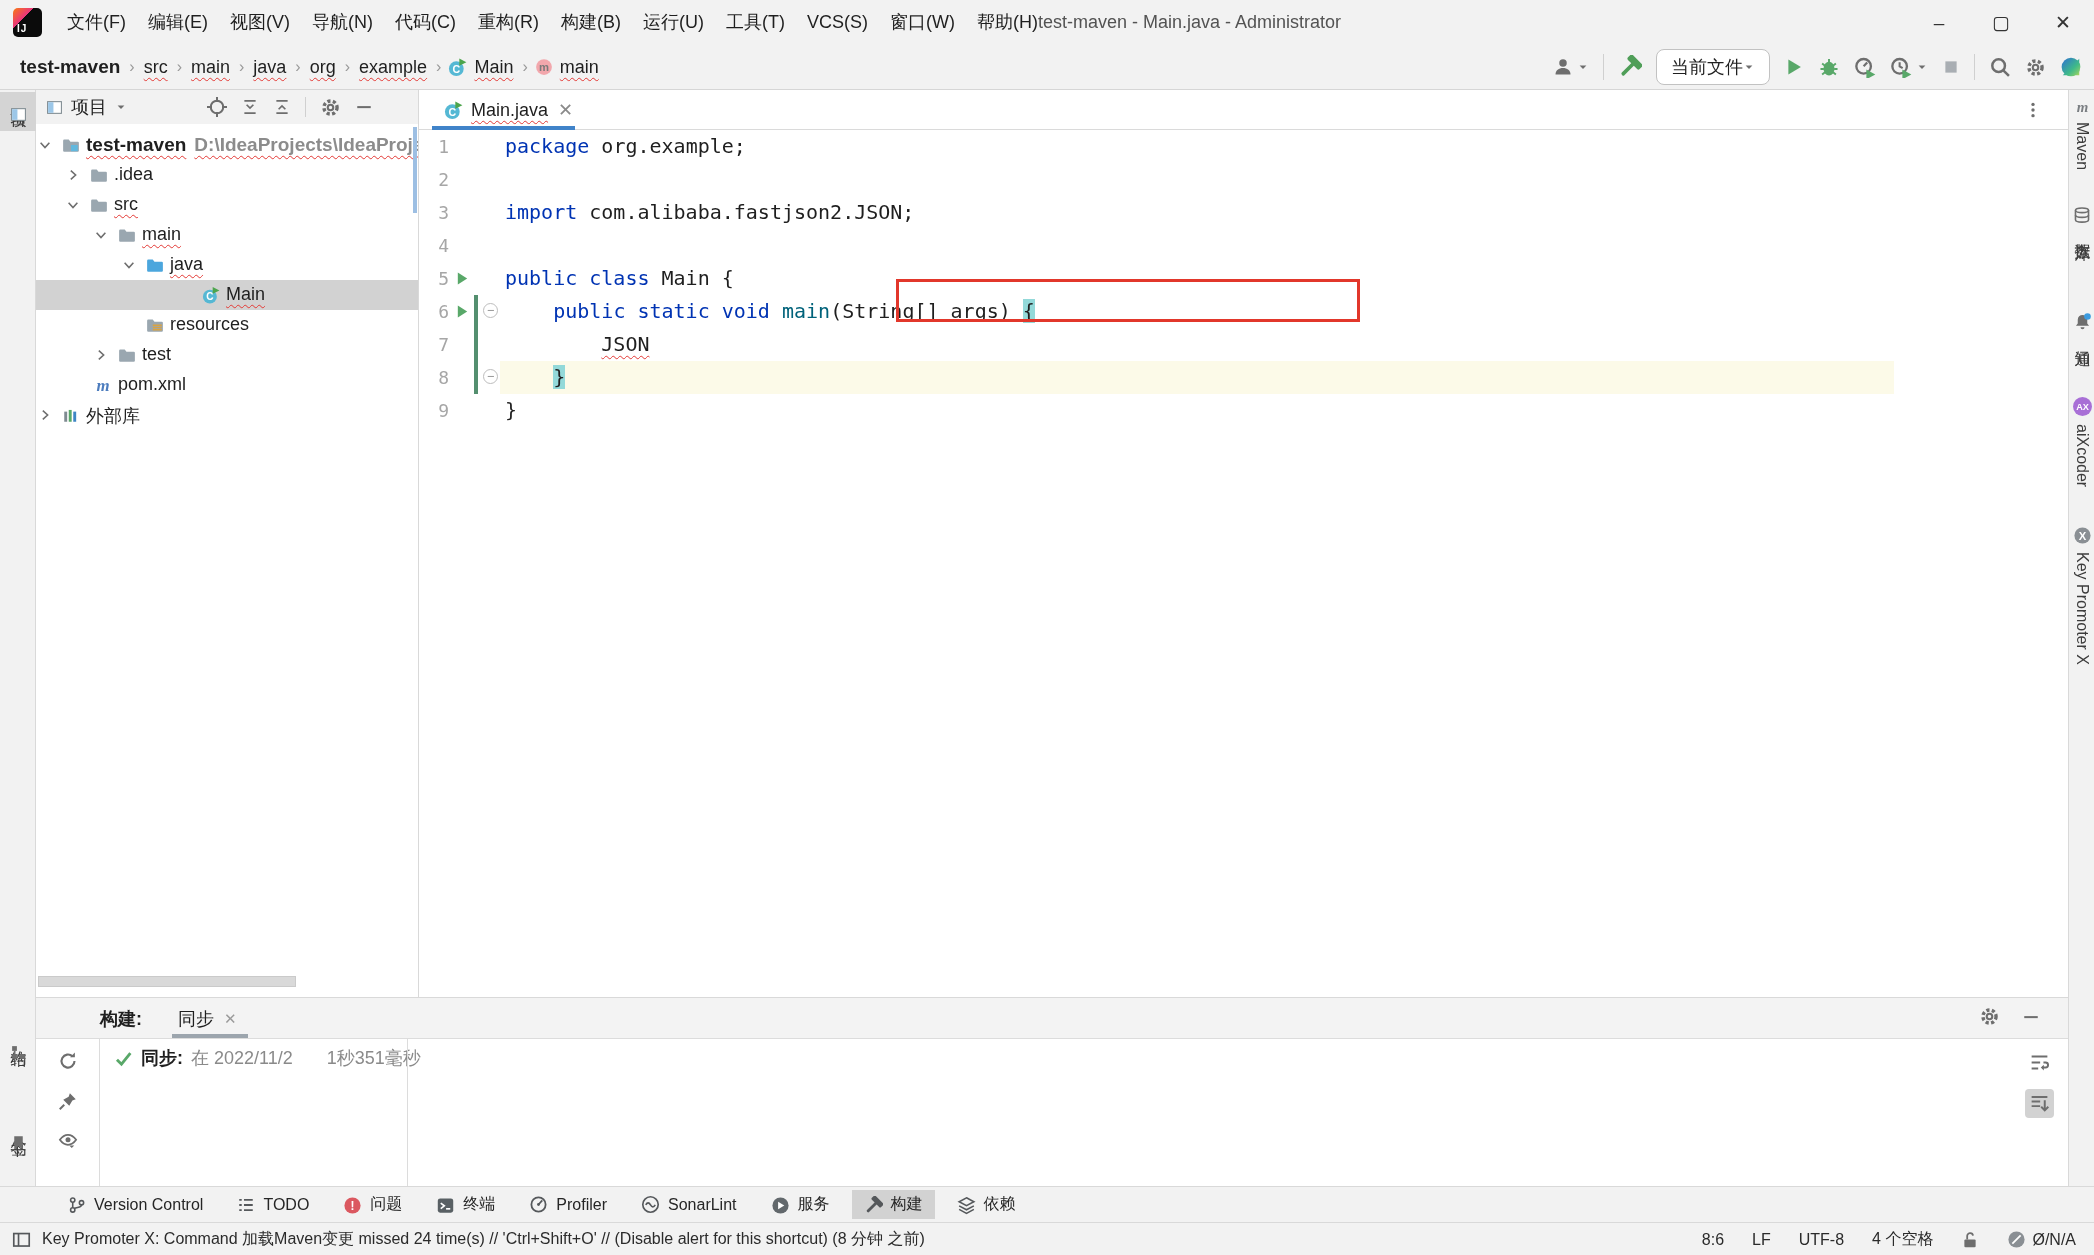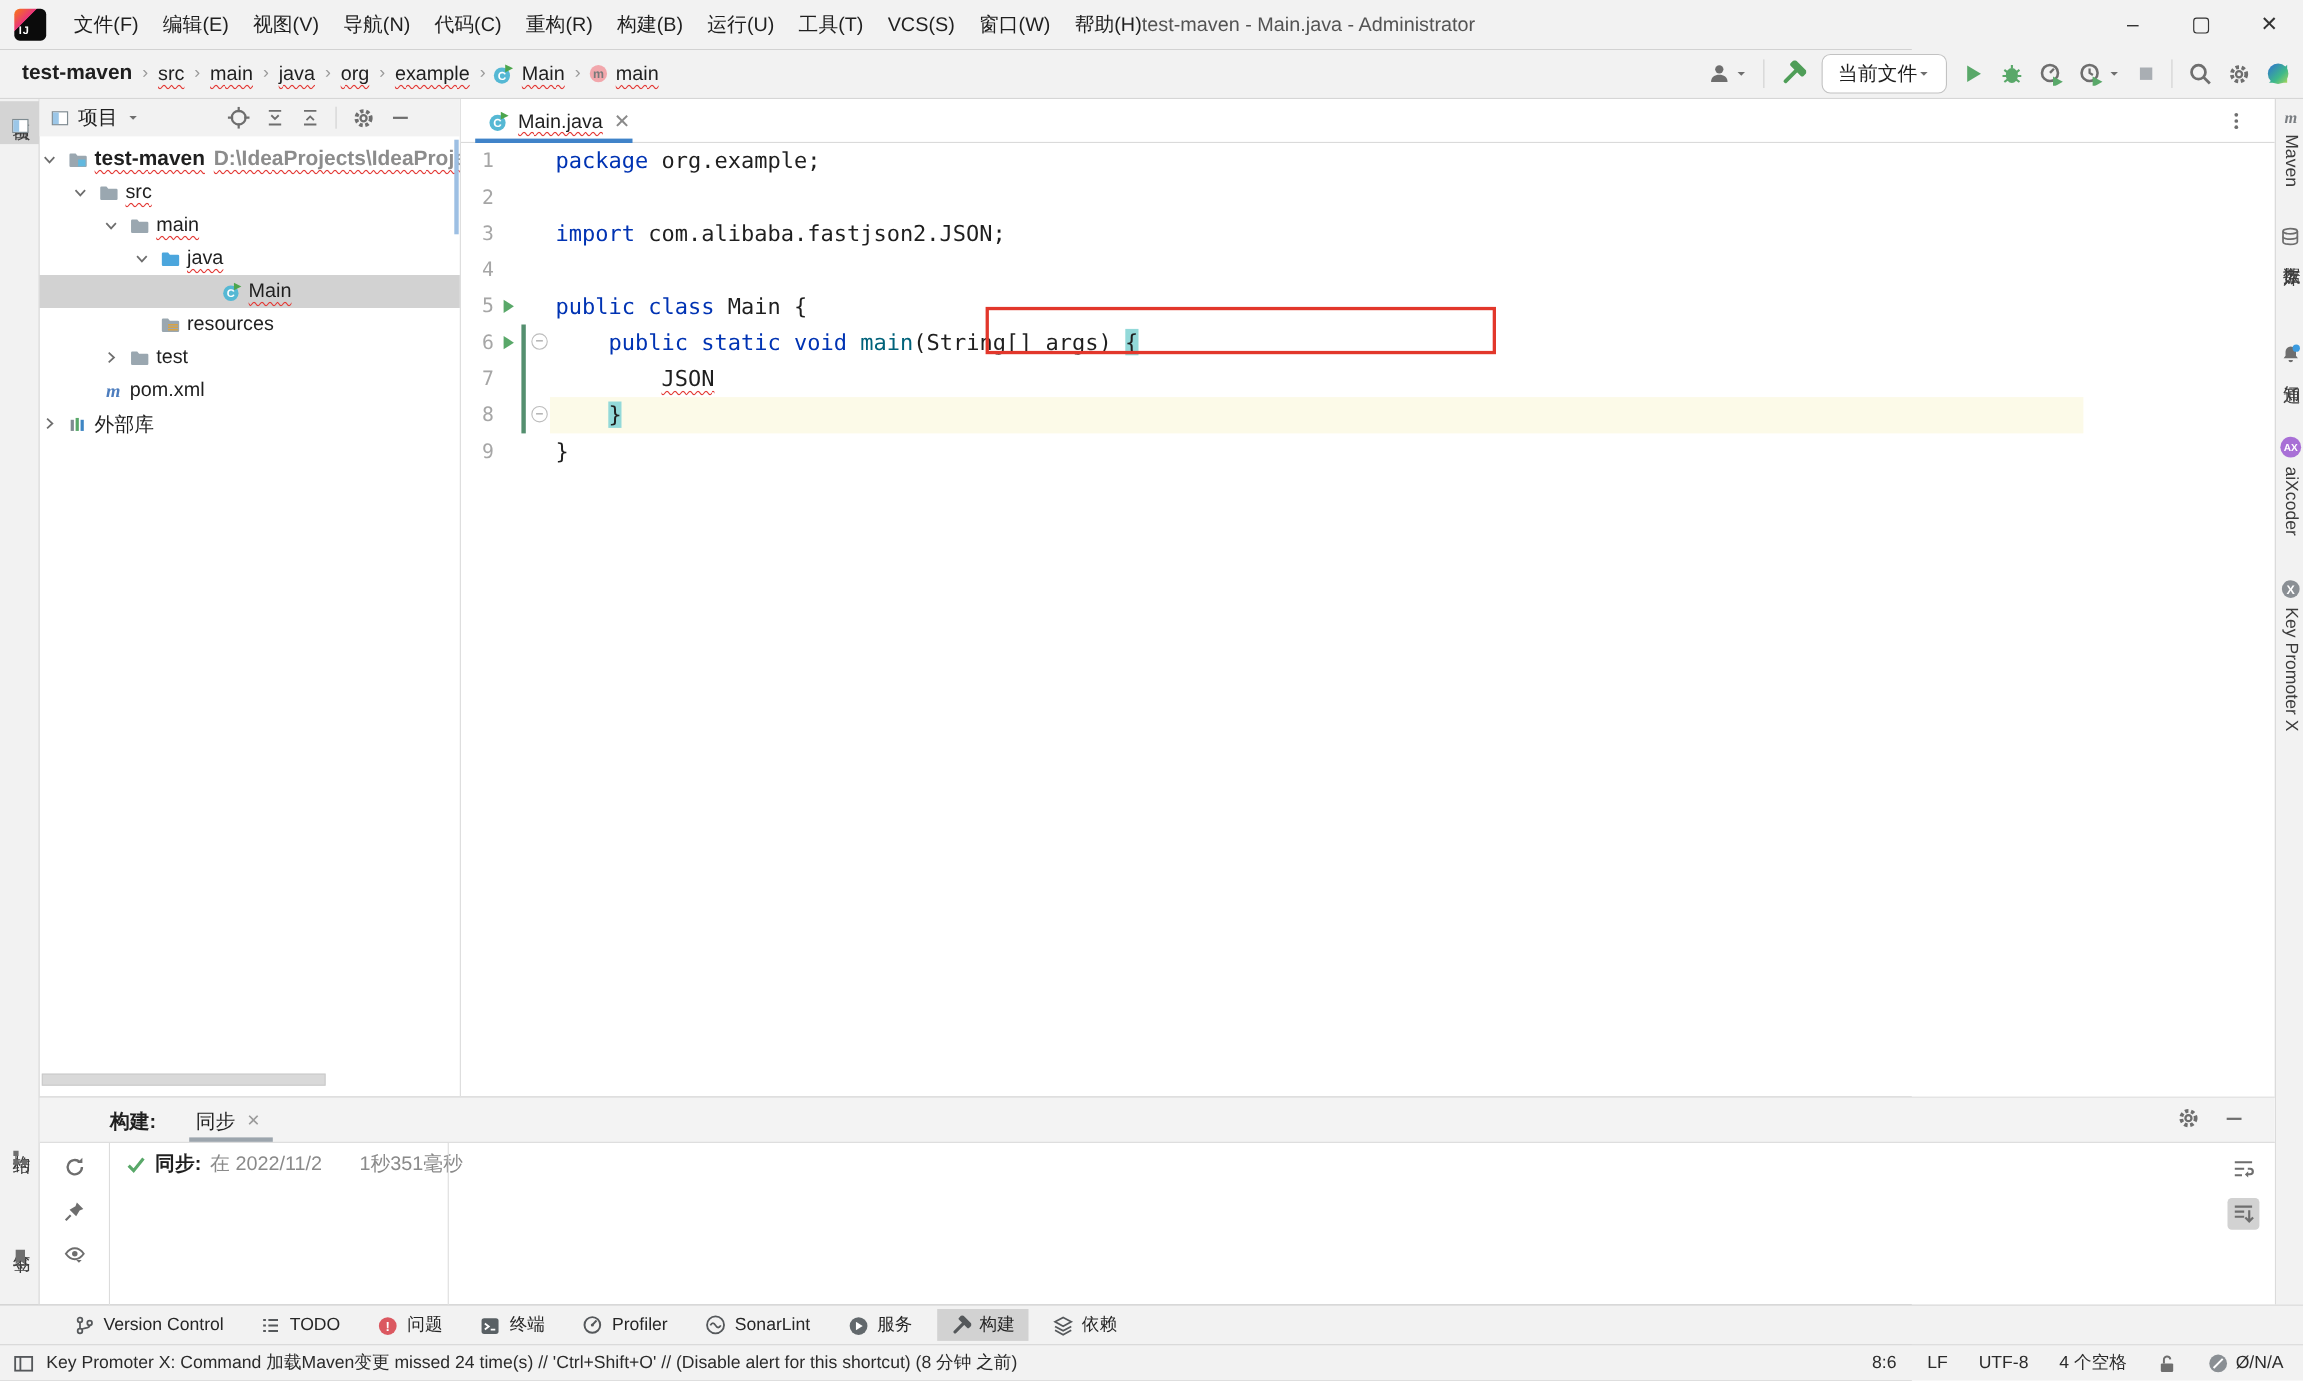--- a/index.html
+++ b/index.html
@@ -1,18 +1,18 @@
 <!DOCTYPE html>
 <html><head>
 <meta charset="utf-8">
 <style>
   * { margin:0; padding:0; box-sizing:border-box; }
   html,body { width:2094px; height:1255px; overflow:hidden; }
   body { font-family:"Liberation Sans","DejaVu Sans",sans-serif; font-size:18px; color:#1f1f1f; background:#f2f2f2; }
-  #app { position:relative; width:1738px; height:1255px; background:#737373; }
+  #app { position:relative; width:1738px; height:1255px; background:#22c55e; }
   .icon { display:inline-flex; align-items:center; justify-content:center; vertical-align:middle; }
   .icon svg { display:block; }
   .sq { text-decoration-line:underline; text-decoration-style:wavy; text-decoration-color:#e33935; text-decoration-thickness:1px; text-underline-offset:4px; }
 
   
   #titlebar { position:absolute; left:0; top:0; width:2094px; height:45px; background:#f2f2f2; display:flex; align-items:center; }
   #logo { position:absolute; left:13px; top:8px; width:29px; height:29px; border-radius:5px;
           background:linear-gradient(135deg,#f97a12,#e9357b 35%,#0b0b0b 36%); display:flex; align-items:flex-end; }
   #logo span { color:#fff; font-size:10px; font-weight:bold; padding:0 0 3px 4px; letter-spacing:1px; }
   #menus { position:absolute; left:56px; top:0; height:45px; display:flex; align-items:center; }
@@ -354,20 +354,33 @@
             <svg width="18" height="18" viewBox="0 0 16 16">
               <path d="M1 4.2a1 1 0 011-1h4l1.5 1.8H14a1 1 0 011 1v7a1 1 0 01-1 1H2a1 1 0 01-1-1z" fill="#9aa7b0"></path>
               <rect x="8" y="8" width="6" height="5.5" fill="#62b8de"></rect>
             </svg>
           </span>
           <span class="tlabel sq bold" style="left: 50px;">test-maven<span class="tpath">D:\IdeaProjects\IdeaProje</span></span>
         </div>
         <div class="trow">
           <span class="icon chev" style="left: 30px;">
             <svg width="14" height="14" viewBox="0 0 16 16">
+              <path d="M5.5 3l5.5 5-5.5 5" fill="none" stroke="#6e6e6e" stroke-width="1.8"></path>
+            </svg>
+          </span>
+          <span class="icon ticon" style="left: 54px;">
+            <svg width="18" height="18" viewBox="0 0 16 16">
+              <path d="M1 4.2a1 1 0 011-1h4l1.5 1.8H14a1 1 0 011 1v7a1 1 0 01-1 1H2a1 1 0 01-1-1z" fill="#9aa7b0"></path>
+            </svg>
+          </span>
+          <span class="tlabel" style="left: 78px;">.idea</span>
+        </div>
+        <div class="trow">
+          <span class="icon chev" style="left: 30px;">
+            <svg width="14" height="14" viewBox="0 0 16 16">
               <path d="M3 5.5l5 5.5 5-5.5" fill="none" stroke="#6e6e6e" stroke-width="1.8"></path>
             </svg>
           </span>
           <span class="icon ticon" style="left: 54px;">
             <svg width="18" height="18" viewBox="0 0 16 16">
               <path d="M1 4.2a1 1 0 011-1h4l1.5 1.8H14a1 1 0 011 1v7a1 1 0 01-1 1H2a1 1 0 01-1-1z" fill="#9aa7b0"></path>
             </svg>
           </span>
           <span class="tlabel sq" style="left: 78px;">src</span>
         </div>

